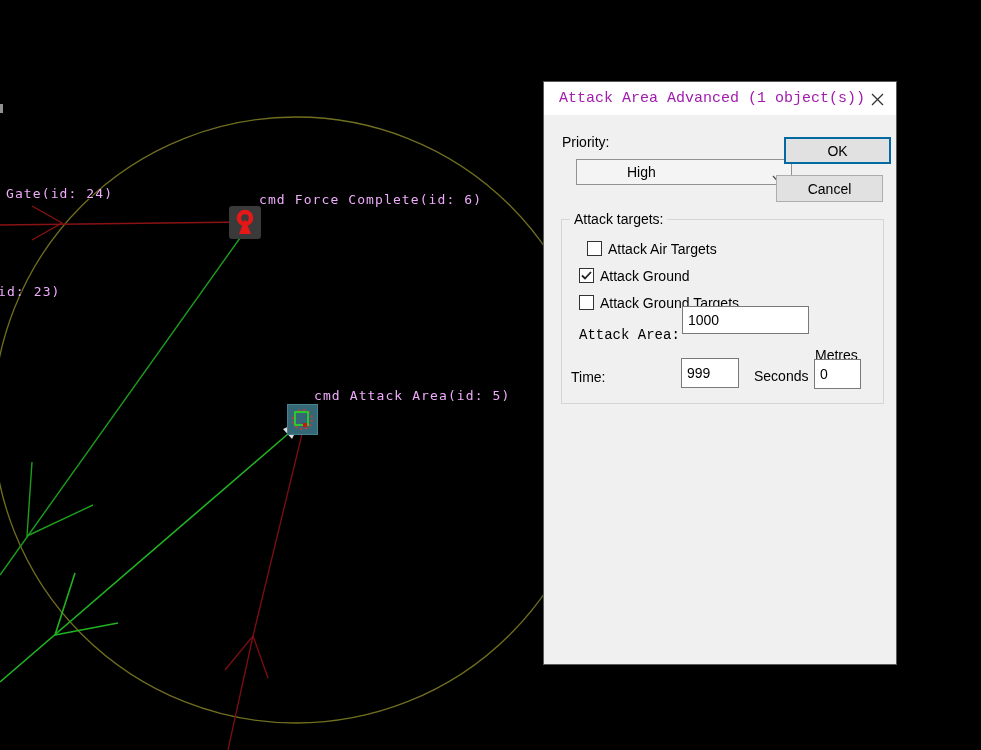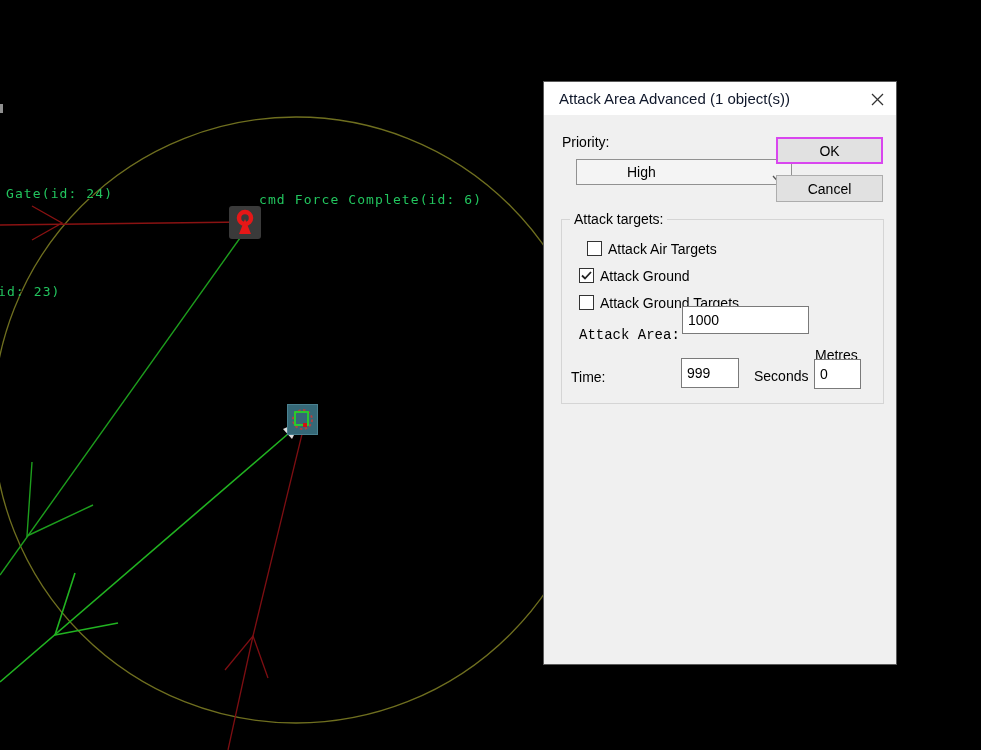--- a/index.html
+++ b/index.html
@@ -1,36 +1,36 @@
 <!DOCTYPE html>
 <html><head>
 <meta charset="utf-8">
 <style>
   html,body{margin:0;padding:0;background:#000;}
   #screen{position:relative;width:981px;height:750px;background:#000;overflow:hidden;
           font-family:"Liberation Sans",sans-serif;}
   
   #map-svg{position:absolute;left:0;top:0;z-index:1;}
-  .map-label{position:absolute;z-index:3;color:#22c55e;font-family:"DejaVu Sans Mono",monospace;
+  .map-label{position:absolute;z-index:3;color:#f0abfc;font-family:"DejaVu Sans Mono",monospace;
              font-size:13px;letter-spacing:1.1px;white-space:nowrap;text-shadow:1px 1px 0 #000;}
   .map-icon{position:absolute;z-index:2;}
   #edge-mark{position:absolute;left:0;top:104px;width:3px;height:9px;background:#8f8f8f;z-index:3;}
   
   #dialog{position:absolute;left:543px;top:81px;width:354px;height:584px;z-index:10;
           background:#f0f0f0;border:1px solid #5a5a5a;box-sizing:border-box;
           box-shadow:3px 3px 9px rgba(0,0,0,.55);font-size:14px;color:#000;}
   #title-bar{position:absolute;left:0;top:0;width:100%;height:33px;background:#ffffff;}
-  #dialog-title{position:absolute;left:15px;top:8px;font-size:15px;color:#0f172a;white-space:nowrap;}
+  #dialog-title{position:absolute;left:15px;top:8px;font-size:15px;color:#a21caf;white-space:nowrap;font-family:Liberation Mono, monospace;}
   #close-btn{position:absolute;right:10px;top:8px;width:18px;height:18px;cursor:pointer;
              display:flex;align-items:center;justify-content:center;}
   .dlg-label{position:absolute;white-space:nowrap;}
   .win-btn{position:absolute;width:107px;height:27px;background:#e1e1e1;border:1px solid #adadad;
            font-family:"Liberation Sans",sans-serif;font-size:14px;color:#000;box-sizing:border-box;
            display:flex;align-items:center;justify-content:center;cursor:pointer;}
-  .win-btn.default{border:2px solid #d946ef;}
+  .win-btn.default{border:2px solid #0369a1;margin-left:8px;}
   #priority-select{position:absolute;left:32px;top:77px;width:216px;height:26px;background:#f4f4f4;
                    border:1px solid #919191;box-sizing:border-box;display:flex;align-items:center;
                    cursor:pointer;padding-left:44px;}
   #priority-select .sel-text{padding-left:6px;}
   #priority-select .chev{position:absolute;right:8px;top:9px;}
   #groupbox{position:absolute;left:17px;top:137px;width:323px;height:185px;
             border:1px solid #d5d5d5;box-sizing:border-box;}
   #group-legend{position:absolute;left:26px;top:129px;background:#f0f0f0;padding:0 4px;}
   .cb-row{position:absolute;left:35px;height:17px;display:flex;align-items:center;cursor:pointer;}
   .cb-box{width:15px;height:15px;background:#fff;border:1px solid #333;box-sizing:border-box;
@@ -70,20 +70,21 @@
     </g>
 
     <polygon points="301,421 283,429 292,439" fill="#dcdcdc"></polygon>
   </svg>
 
   <div id="edge-mark"></div>
 
   <div class="map-label" style="left:6px;top:186px;">Gate(id: 24)</div>
   <div class="map-label" style="left:-2px;top:284px;">id: 23)</div>
   <div class="map-label" style="left:259px;top:192px;">cmd Force Complete(id: 6)</div>
+  <div class="map-label" style="left:314px;top:388px;">cmd Attack Area(id: 5)</div>
 
   <div class="map-icon" style="left:229px;top:206px;">
     <svg width="32" height="33">
       <rect x="0" y="0" width="32" height="33" rx="3" fill="#3a3a3a"></rect>
       <circle cx="16" cy="12" r="6" fill="none" stroke="#e61717" stroke-width="4.5"></circle>
       <polygon points="16,13 10,28 22,28" fill="#e61717"></polygon>
     </svg>
   </div>
 
   <div class="map-icon" style="left:287px;top:404px;">

